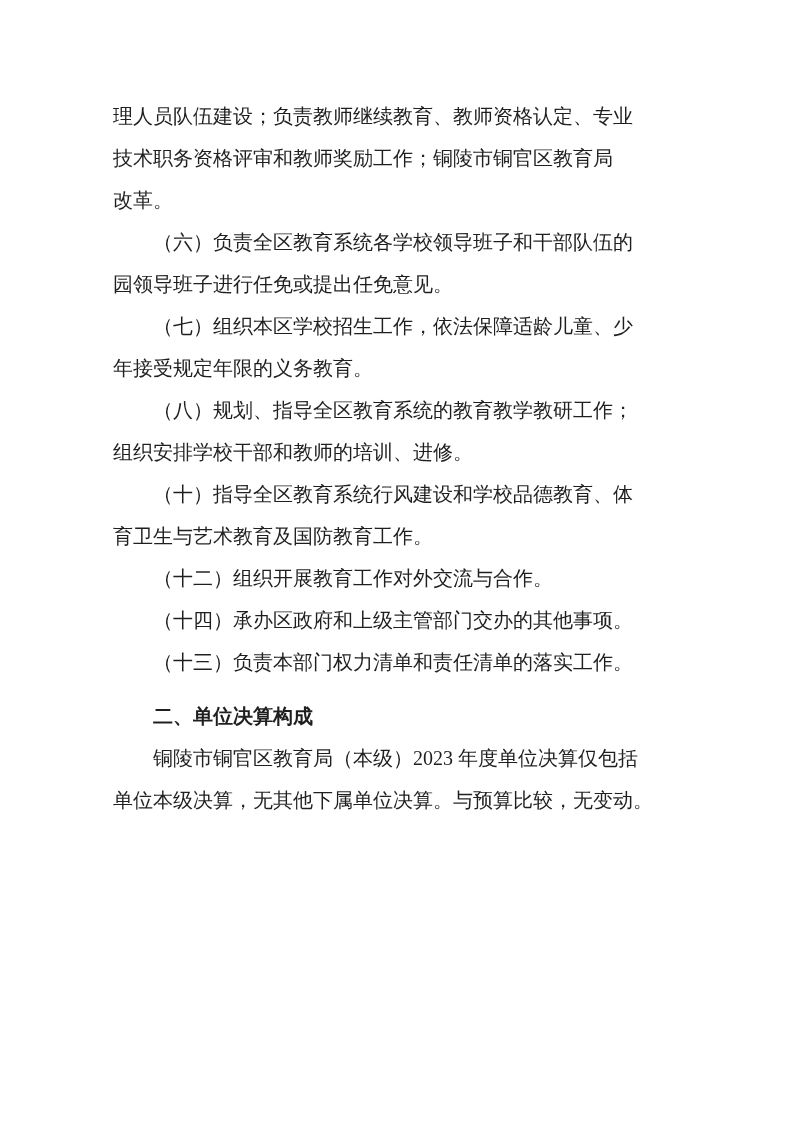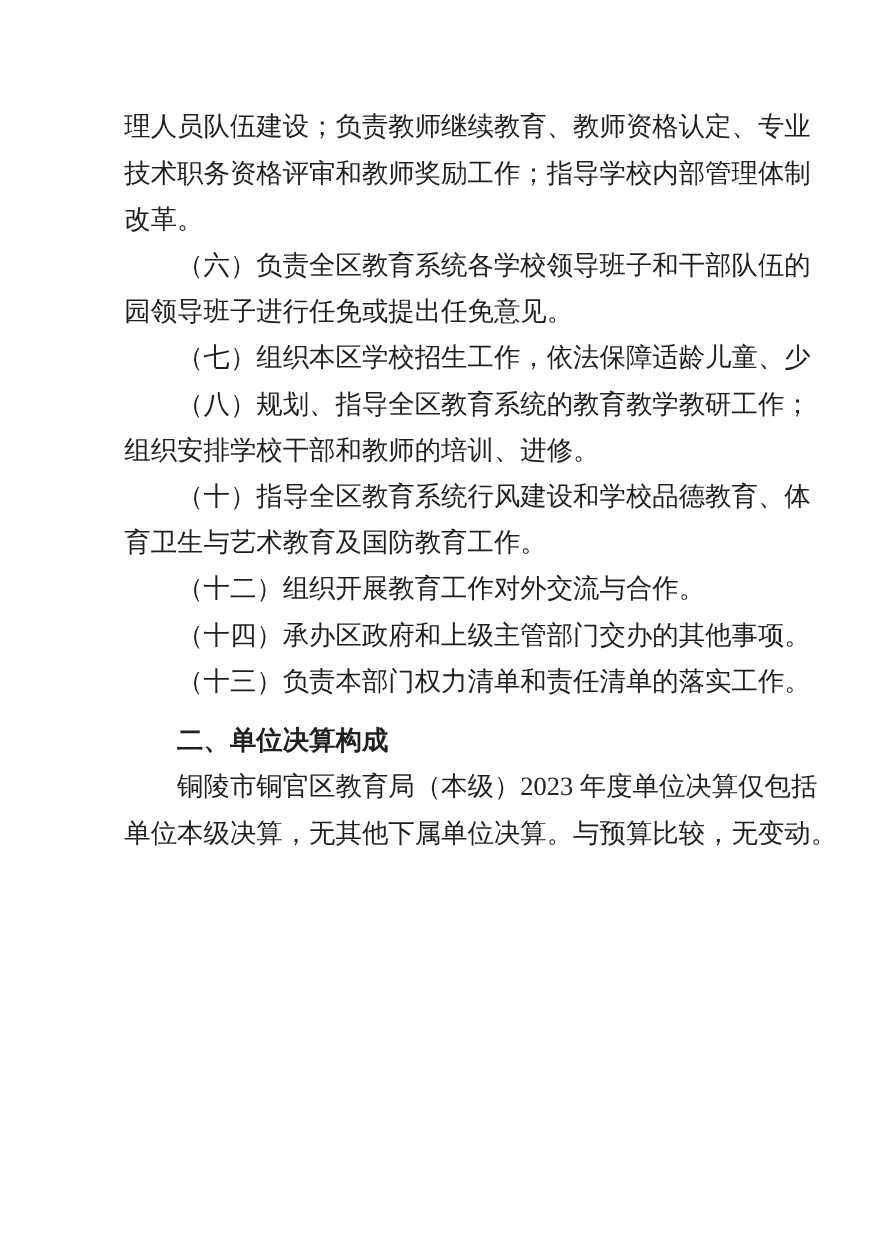--- a/index.html
+++ b/index.html
@@ -13,21 +13,21 @@
     height: 1122px;
     background: #ffffff;
     overflow: hidden;
   }
   .text-block {
     position: absolute;
     left: 113px;
     top: 95px;
     width: 620px;
     font-family: "Liberation Serif", "DejaVu Serif", serif;
-    font-size: 24px;
+    font-size: 20px;
     line-height: 42px;
     color: #1f1f1f;
   }
   .line {
     height: 42px;
     white-space: pre;
   }
   .line.indent {
     text-indent: 2em;
   }
@@ -36,25 +36,26 @@
     font-weight: bold;
     margin-top: 12px;
   }
 </style>
 </head>
 <body>
 
 <div class="page">
   <div class="text-block" id="lines-container">
       <div class="line">理人员队伍建设；负责教师继续教育、教师资格认定、专业</div>
-      <div class="line">技术职务资格评审和教师奖励工作；指导学校内部管理体制</div>
+      <div class="line">技术职务资格评审和教师奖励工作；铜陵市铜官区教育局</div>
       <div class="line">改革。</div>
       <div class="line indent">（六）负责全区教育系统各学校领导班子和干部队伍的</div>
       <div class="line">园领导班子进行任免或提出任免意见。</div>
       <div class="line indent">（七）组织本区学校招生工作，依法保障适龄儿童、少</div>
+      <div class="line">年接受规定年限的义务教育。</div>
       <div class="line indent">（八）规划、指导全区教育系统的教育教学教研工作；</div>
       <div class="line">组织安排学校干部和教师的培训、进修。</div>
       <div class="line indent">（十）指导全区教育系统行风建设和学校品德教育、体</div>
       <div class="line">育卫生与艺术教育及国防教育工作。</div>
       <div class="line indent">（十二）组织开展教育工作对外交流与合作。</div>
       <div class="line indent">（十四）承办区政府和上级主管部门交办的其他事项。</div>
       <div class="line indent">（十三）负责本部门权力清单和责任清单的落实工作。</div>
       <div class="line heading indent">二、单位决算构成</div>
       <div class="line indent">铜陵市铜官区教育局（本级）2023 年度单位决算仅包括</div>
       <div class="line">单位本级决算，无其他下属单位决算。与预算比较，无变动。</div>

